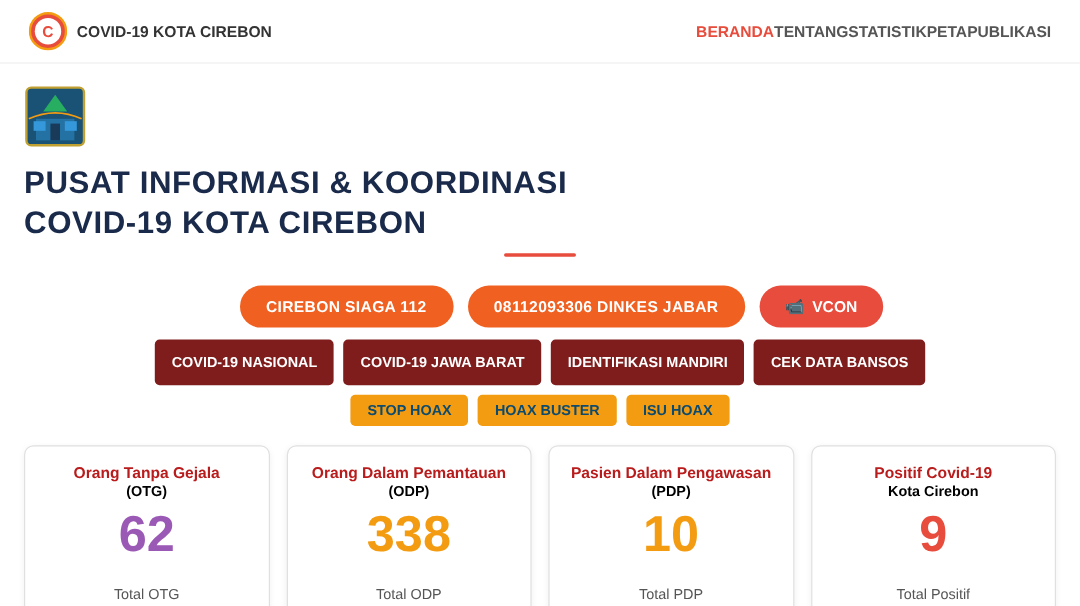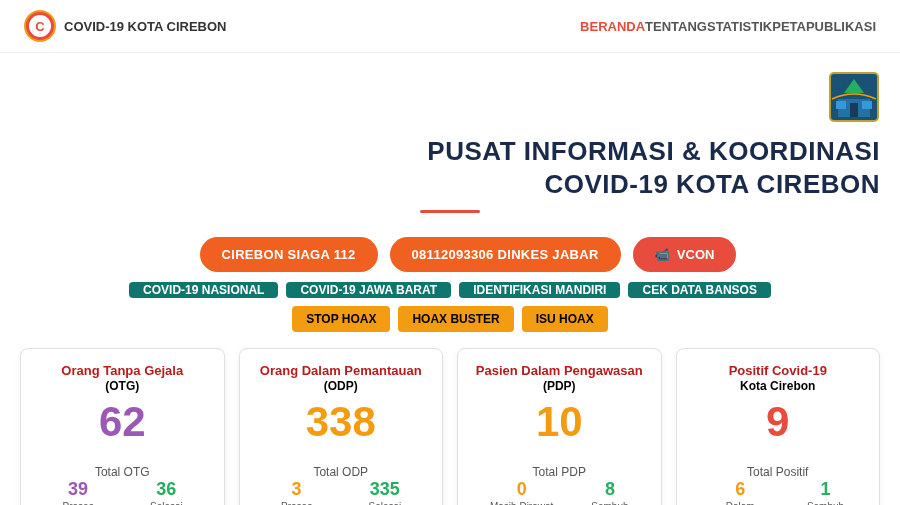--- a/index.html
+++ b/index.html
@@ -45,21 +45,21 @@
       color: #555;
       text-decoration: none;
       cursor: pointer;
     }
     .nav-link.active {
       color: #e74c3c;
     }
 
     
     .hero {
-      text-align: right;
+      text-align: left;
       padding: 18px 20px 10px;
     }
     .city-emblem {
       width: 52px;
       height: 52px;
       margin: 0 auto 8px;
     }
     .hero-title {
       font-size: 26px;
       font-weight: 800;
@@ -111,41 +111,41 @@
 
     
     .buttons-row2 {
       display: flex;
       justify-content: center;
       gap: 8px;
       margin-bottom: 8px;
       flex-wrap: wrap;
     }
     .btn-green {
-      background: #0f766e;
+      background: #7f1d1d;
       color: #fff;
       border: none;
       border-radius: 4px;
-      padding: 1px 14px;
+      padding: 12px 14px;
       font-size: 12px;
       font-weight: 600;
       cursor: pointer;
     }
 
     
     .buttons-row3 {
       display: flex;
       justify-content: center;
       gap: 8px;
       margin-bottom: 16px;
       flex-wrap: wrap;
     }
     .btn-yellow {
       background: #f39c12;
-      color: #000000;
+      color: #0c4a6e;
       border: none;
       border-radius: 4px;
       padding: 6px 14px;
       font-size: 12px;
       font-weight: 600;
       cursor: pointer;
     }
 
     
     .cards-row {

